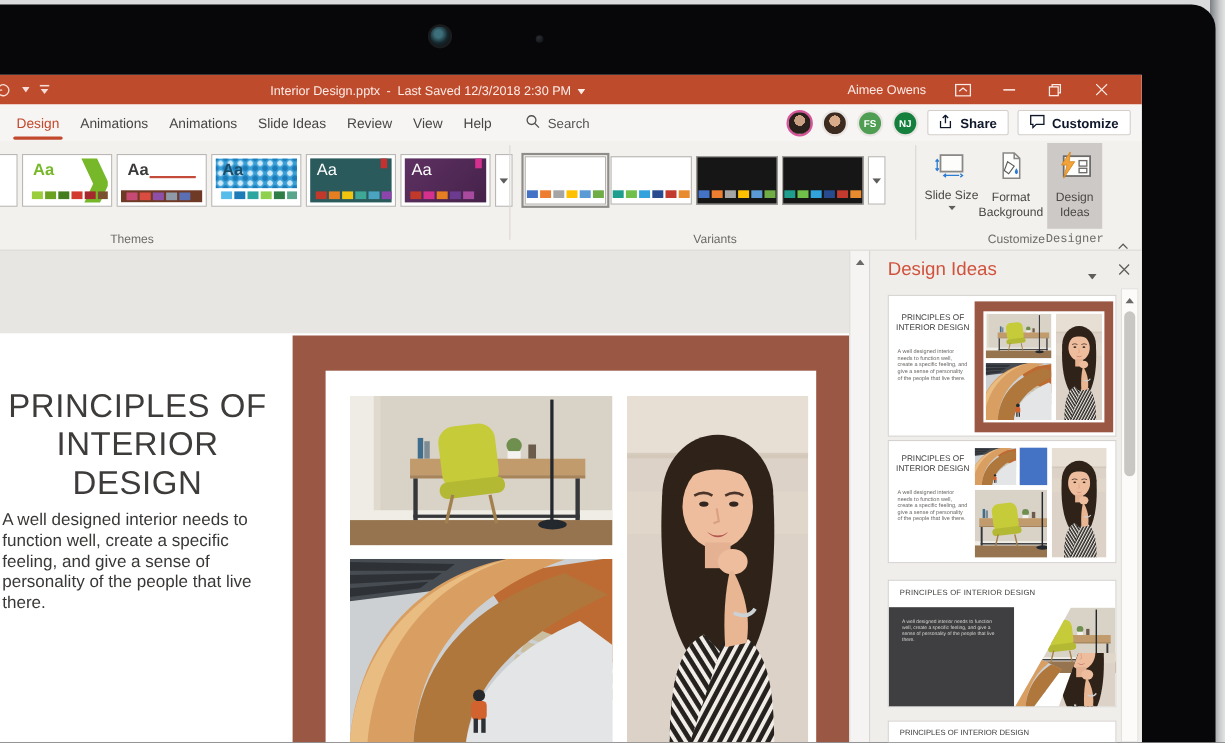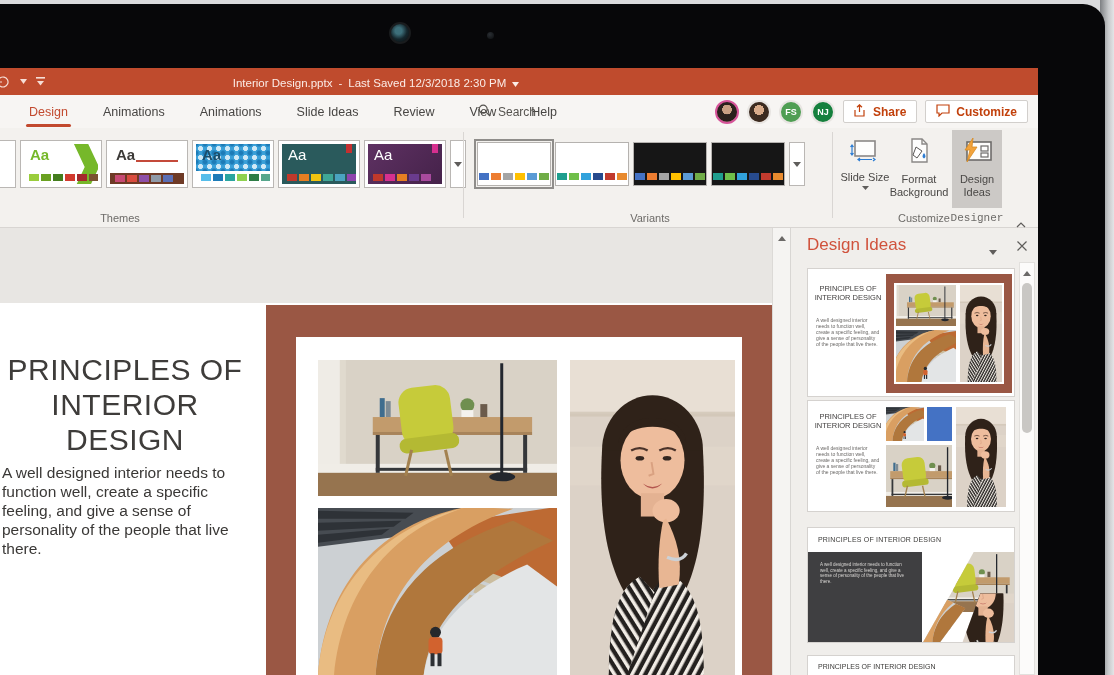--- a/index.html
+++ b/index.html
@@ -9,37 +9,37 @@
   .bezel{position:absolute;left:0;top:4px;width:1105px;height:671px;background:#070709;border-top-right-radius:22px;}
   .camera{position:absolute;left:389px;top:22px;width:22px;height:22px;border-radius:50%;
     background:radial-gradient(circle at 42% 38%, #3d6f7a 0 22%, #15262c 55%, #0a0d0f 100%);border:2px solid #1a1c1e;}
   .camera-dot{position:absolute;left:487px;top:32px;width:7px;height:7px;border-radius:50%;background:radial-gradient(circle at 40% 35%,#2a2e33,#0c0e10);}
   .app{position:absolute;left:0;top:68px;width:1038px;height:607px;background:#fff;overflow:hidden;}
 
   
   .titlebar{position:absolute;left:0;top:0;width:100%;height:27px;background:#bf4b2d;color:#fff;}
   .qat{position:absolute;left:-5px;top:0;height:27px;display:flex;align-items:center;gap:9px;color:#f6ded6;}
   .qat svg{display:block;}
-  .doc-title{position:absolute;left:136px;top:0;width:480px;height:29px;display:flex;align-items:center;justify-content:center;gap:6px;font-size:11.5px;color:#fbece7;white-space:nowrap;}
+  .doc-title{position:absolute;left:149px;top:0;width:480px;height:29px;display:flex;align-items:center;justify-content:center;gap:6px;font-size:11.5px;color:#fbece7;white-space:nowrap;}
   .tb-right{position:absolute;right:28px;top:0;height:27px;display:flex;align-items:center;gap:24px;font-size:11.5px;color:#fbece7;}
   .winbtn{display:flex;align-items:center;justify-content:center;width:18px;height:27px;cursor:default;}
   
   .tabrow{position:absolute;left:0;top:27px;width:100%;height:33px;background:#f7f5f3;}
-  .tabs{position:absolute;left:28px;top:0;height:33px;display:flex;align-items:center;gap:33px;font-size:12.5px;color:#484644;}
+  .tabs{position:absolute;left:14px;top:0;height:33px;display:flex;align-items:center;gap:17px;font-size:12.5px;color:#484644;}
   .tab{position:relative;padding:2px 1px;cursor:default;}
   .tab.active{color:#c2492e;}
   .tab.active::after{content:"";position:absolute;left:-2px;right:-2px;bottom:-6px;height:3px;border-radius:2px;background:#c2492e;}
   .search{position:absolute;left:478px;top:0;height:33px;display:flex;align-items:center;gap:7px;font-size:12px;color:#55534f;}
   .tabrow-right{position:absolute;right:10px;top:0;height:33px;display:flex;align-items:center;gap:8px;}
   .avatar{width:24px;height:24px;border-radius:50%;display:flex;align-items:center;justify-content:center;font-size:9px;font-weight:700;color:#fff;}
   .av-photo1{background:radial-gradient(circle at 50% 38%,#c9a084 0 30%,#2a211d 31% 72%,#5c4a3f 73%);border:2px solid #d6559a;}
   .av-photo2{background:radial-gradient(circle at 50% 40%,#d8ab8a 0 32%,#3c2b20 33% 75%,#8a6a52 76%);border:2px solid #e8e5e2;}
   .av-green{background:#4f9e53;border:2px solid #e8e5e2;}
   .av-blue{background:#15803d;border:2px solid #e8e5e2;}
-  .pillbtn{height:23px;display:flex;align-items:center;gap:6px;padding:0 10px;background:#fff;border:1px solid #d2cfcc;border-radius:2px;color:#c2410c;font-size:12px;font-weight:700;}
+  .pillbtn{height:23px;display:flex;align-items:center;gap:6px;padding:0 10px;background:#fff;border:1px solid #d2cfcc;border-radius:2px;color:#0f172a;font-size:12px;font-weight:700;}
   
   .ribbon{position:absolute;left:0;top:60px;width:100%;height:100px;background:#f3f1ee;border-bottom:1px solid #d8d5d2;}
   .grouplabel{position:absolute;top:84px;font-size:11px;color:#6d6b68;text-align:center;}
   .vdiv{position:absolute;top:4px;height:86px;width:1px;background:#d9d6d3;}
   .gallery-items{position:absolute;top:12px;display:flex;gap:4px;}
   .titem{position:relative;width:82px;height:48px;background:#fff;border:1px solid #bab7b4;padding:3px;cursor:default;}
   .tinner{position:relative;width:100%;height:100%;overflow:hidden;}
   .aa{position:absolute;left:6px;top:2px;font-size:15px;color:#3c3a38;}
   .swatches{position:absolute;left:5px;bottom:3px;display:flex;gap:2px;}
   .swatches i{display:inline-block;width:10px;height:7px;}
@@ -245,20 +245,45 @@
       <div class="doc-title">
         <span>Interior Design.pptx</span>
         <span>-</span>
         <span>Last Saved 12/3/2018 2:30 PM</span>
         <span>
           <svg width="7" height="5" viewBox="0 0 7 5">
               <path d="M0,0 h7 l-3.5,5 z" fill="#fbece7"></path>
             </svg>
         </span>
       </div>
+      <div class="tb-right">
+        <span>Aimee Owens</span>
+        <span class="winbtn">
+          <svg width="15" height="12" viewBox="0 0 15 12">
+              <rect class="icon-stroke" x="0.8" y="0.8" width="13.4" height="10.4"></rect>
+              <path class="icon-stroke" d="M4,7 l3.5,-3 l3.5,3"></path>
+            </svg>
+        </span>
+        <span class="winbtn">
+          <svg width="11" height="11" viewBox="0 0 11 11">
+              <rect y="5" width="11" height="1.4" fill="currentColor"></rect>
+            </svg>
+        </span>
+        <span class="winbtn">
+          <svg width="12" height="12" viewBox="0 0 12 12">
+              <rect class="icon-stroke" x="1" y="3" width="8" height="8"></rect>
+              <path class="icon-stroke" d="M3.5,3 V1 H11 V8.5 H9"></path>
+            </svg>
+        </span>
+        <span class="winbtn">
+          <svg width="11" height="11" viewBox="0 0 11 11">
+              <path class="icon-stroke" d="M0.5,0.5 L10.5,10.5 M10.5,0.5 L0.5,10.5" stroke-width="1.4"></path>
+            </svg>
+        </span>
+      </div>
     </div>
 
     <div class="tabrow">
       <div class="tabs">
         <span class="tab active">Design</span>
         <span class="tab">Animations</span>
         <span class="tab">Animations</span>
         <span class="tab">Slide Ideas</span>
         <span class="tab">Review</span>
         <span class="tab">View</span>

